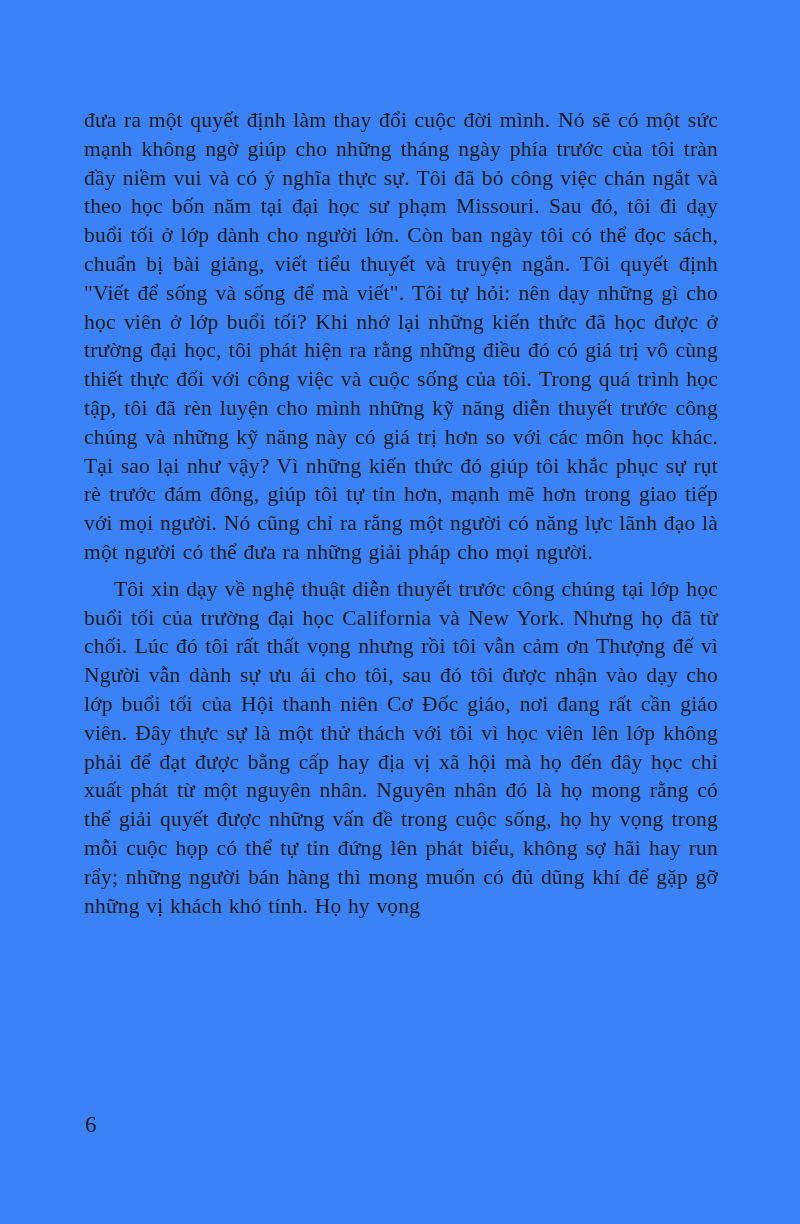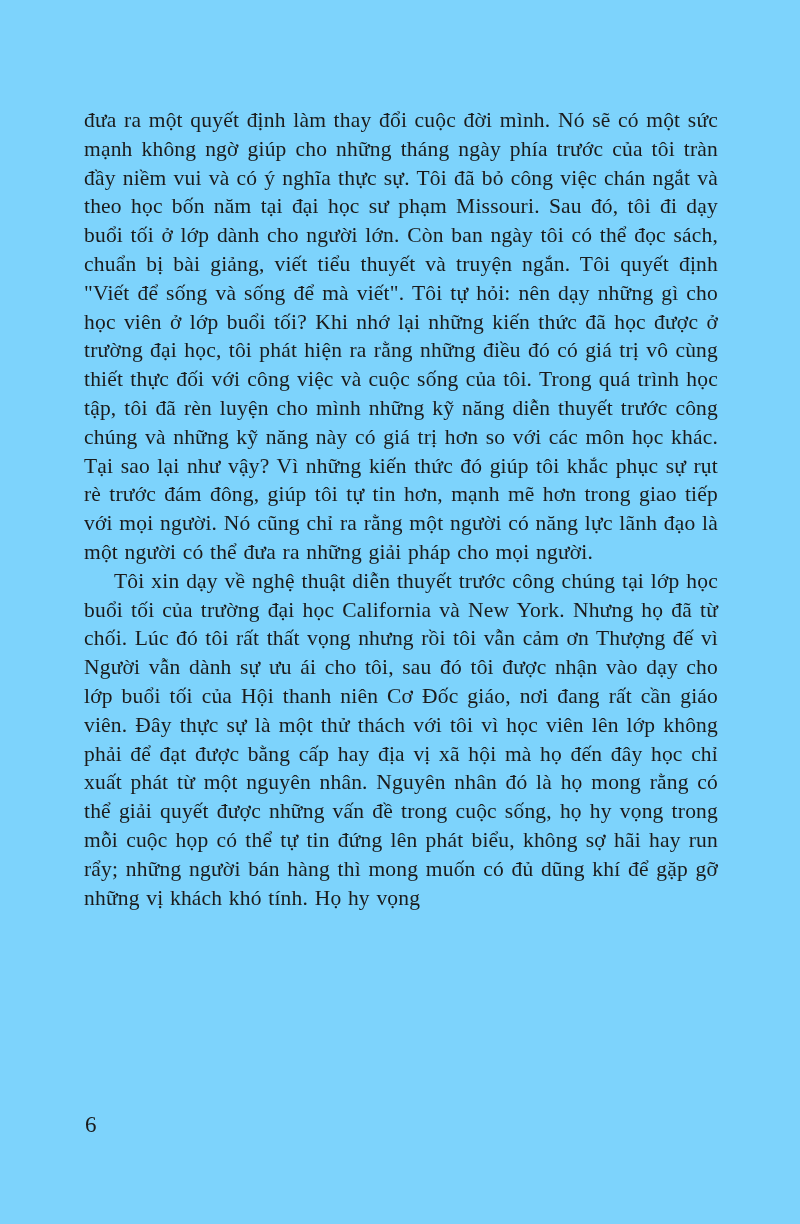--- a/index.html
+++ b/index.html
@@ -11,37 +11,38 @@
     height: 1224px;
     background: #fdfdfc;
     font-family: "Liberation Serif", "DejaVu Serif", serif;
     color: #1b1b1b;
     position: relative;
     overflow: hidden;
   }
   .book-page {
     position: absolute;
     inset: 0;
-    background: #7dd3fc;
+    background: #3b82f6;
   }
   .text-block {
     position: absolute;
     left: 84px;
     top: 106px;
     width: 634px;
   }
   .para {
     margin: 0;
     font-size: 21.5px;
     line-height: 28.8px;
     text-align: justify;
     letter-spacing: 0.2px;
     word-spacing: 1px;
   }
   .para + .para {
+    margin-top: 8px;
   }
   .para.indented {
     text-indent: 30px;
   }
   .page-number {
     position: absolute;
     left: 85px;
     top: 1112px;
     font-size: 23px;
     color: #1b1b1b;

